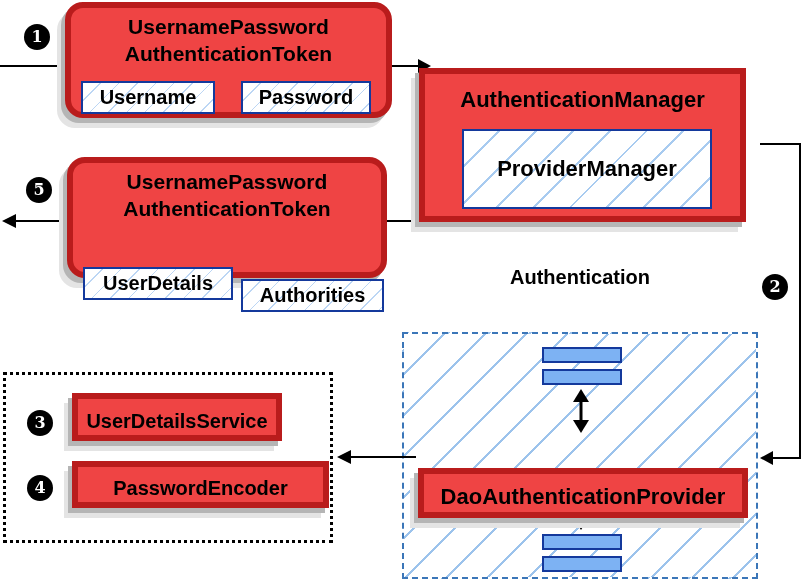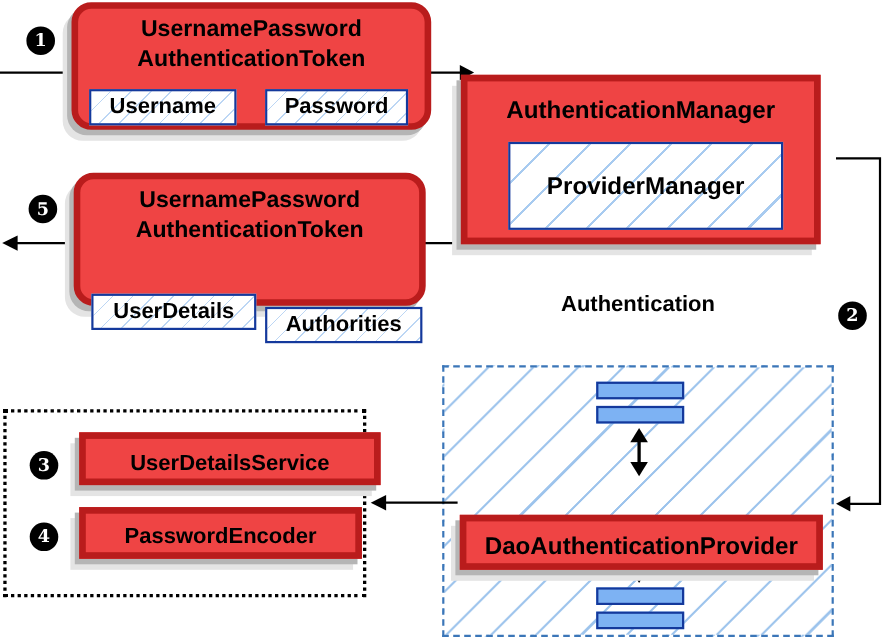--- a/index.html
+++ b/index.html
@@ -147,20 +147,20 @@
   <div class="stack-rect" style="left:542px;top:347px;"></div>
   <div class="stack-rect" style="left:542px;top:369px;"></div>
   <div class="stack-rect" style="left:542px;top:534px;"></div>
   <div class="stack-rect" style="left:542px;top:556px;"></div>
 
   <div class="box dao-text" style="left:418px;top:433px;width:330px;height:50px;">
     <span>DaoAuthenticationProvider</span>
   </div>
 
   <div class="dotted-group" style="left:3px;top:372px;width:330px;height:171px;"></div>
-  <div class="box svc-text" style="left:72px;top:393px;width:274px;height:48px;line-height:44px;">
+  <div class="box svc-text" style="left:72px;top:393px;width:210px;height:48px;line-height:44px;">
     <span>UserDetailsService</span>
   </div>
   <div class="box svc-text" style="left:72px;top:461px;width:257px;height:47px;line-height:43px;">
     <span>PasswordEncoder</span>
   </div>
 
 </div>
 
 </body></html>

